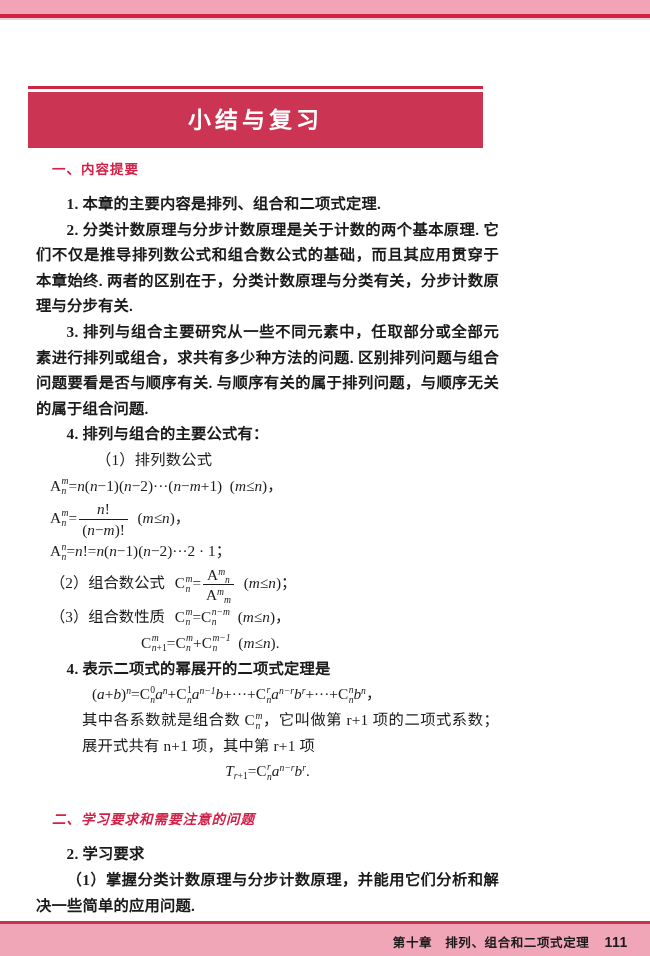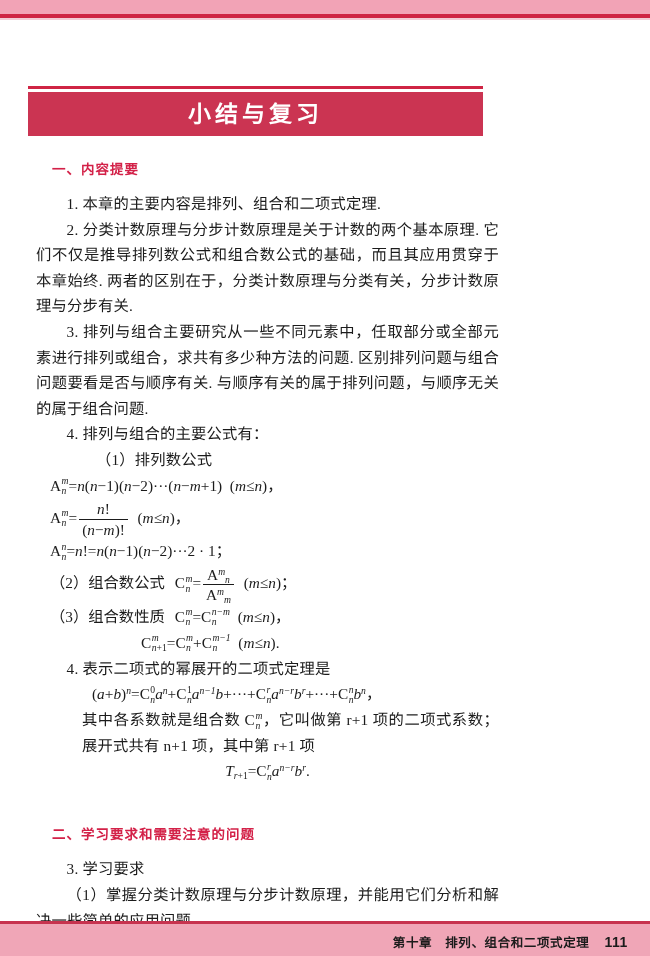--- a/index.html
+++ b/index.html
@@ -61,21 +61,21 @@
     height: 3px;
     background: #cf2444;
   }
   .banner-gap {
     width: 100%;
     height: 3px;
     background: #ffffff;
   }
   .banner-main {
     width: 100%;
-    height: 44px;
+    height: 56px;
     background: #cb3452;
     display: flex;
     align-items: center;
     justify-content: center;
   }
   .banner-title {
     color: #ffffff;
     font-family: "Liberation Sans", "DejaVu Sans", sans-serif;
     font-size: 23px;
     font-weight: bold;
@@ -93,33 +93,35 @@
 
   .sec-head {
     color: #d32148;
     font-family: "Liberation Sans", "DejaVu Sans", sans-serif;
     font-size: 13.5px;
     font-weight: bold;
     letter-spacing: 1px;
     margin: 0 0 13px 16px;
   }
   .sec-head.second {
-    margin-top: 39px;
+    margin-top: 24px;
+    font-style: italic;
   }
 
   p.para {
     margin: 0;
     font-size: 15.3px;
     line-height: 25.6px;
     text-align: justify;
     text-justify: inter-ideograph;
     letter-spacing: .2px;
   }
   p.indent {
     text-indent: 2em;
+    font-weight: bold;
   }
   p.noindent {
     text-indent: 0;
     margin-left: 46px;
   }
 
   
   .math {
     font-family: "Liberation Serif", "DejaVu Serif", serif;
     font-size: 15.3px;
@@ -273,21 +275,21 @@
     </div>
 
     <p class="para noindent"><span>其中各系数就是组合数 C</span><span class="math"><span class="subsup"><span class="up mi">m</span><span class="dn mi">n</span></span></span><span>，它叫做第 r+1 项的二项式系数；展开式共有 n+1 项，其中第 r+1 项</span></p>
 
     <div class="math math-line center">
       <span class="mi">T</span><sub><span class="mi">r</span>+1</sub>=<span class="mup">C</span><span class="subsup"><span class="up mi">r</span><span class="dn mi">n</span></span><span class="mi">a</span><sup class="mi">n−r</sup><span class="mi">b</span><sup class="mi">r</sup>.
     </div>
 
     <div class="sec-head second">二、学习要求和需要注意的问题</div>
 
-    <p class="para indent">3. 学习要求</p>
+    <p class="para indent">2. 学习要求</p>
     <p class="para indent">（1）掌握分类计数原理与分步计数原理，并能用它们分析和解决一些简单的应用问题.</p>
     <p class="para indent">（2）理解排列与组合的意义，掌握排列数与组合数的计算公</p>
 
   </div>
 
   <div class="footer-rule"></div>
   <div class="footer-band"></div>
   <div class="footer-text">
     <span>第十章　排列、组合和二项式定理</span><span class="pageno">111</span>
   </div>

